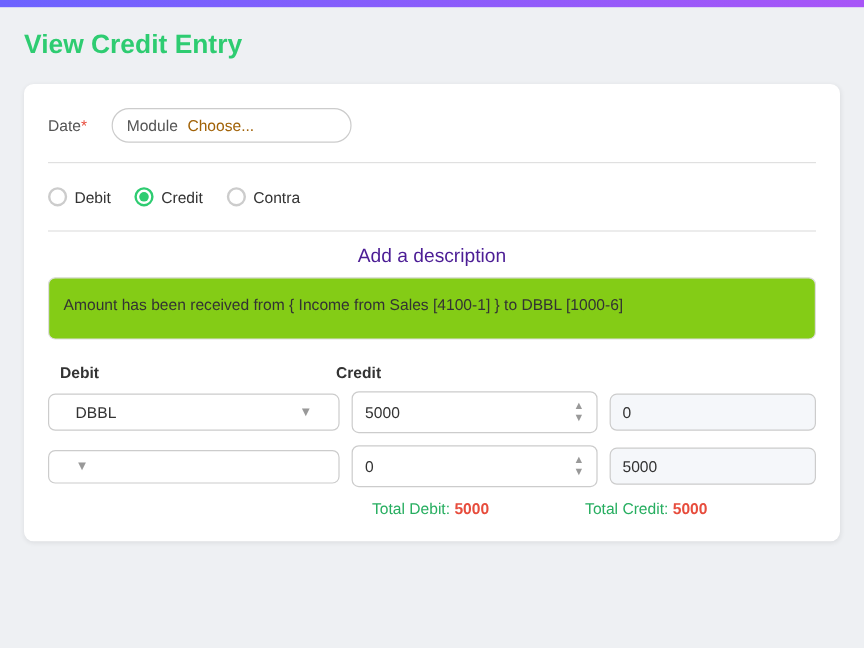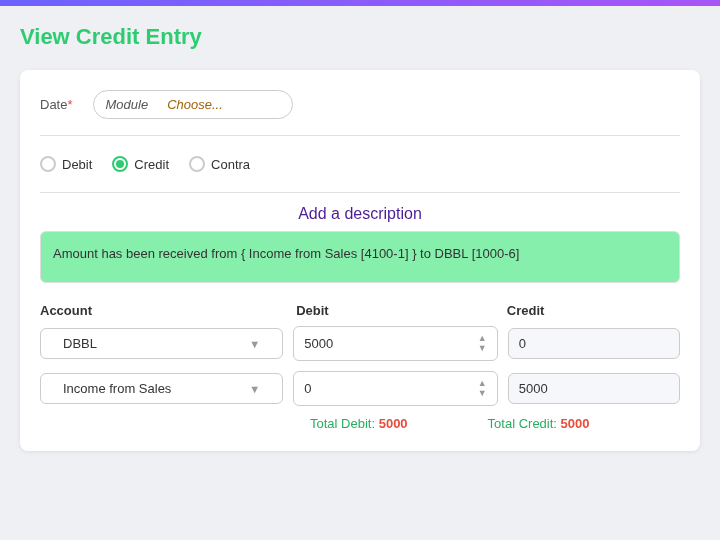--- a/index.html
+++ b/index.html
@@ -68,23 +68,22 @@
       color: #888;
       font-size: 16px;
     }
     .module-group {
       display: flex;
       align-items: center;
       border: 1px solid #ccc;
       border-radius: 20px;
       padding: 6px 12px;
       background: #fff;
-      gap: 19px;
+      gap: 8px;
       min-width: 200px;
-      font-style: italic;
     }
     .module-group .mod-label {
       font-size: 13px;
       color: #555;
     }
     .module-group .mod-value {
       font-size: 13px;
       color: #a16207;
     }
     .divider {
@@ -126,21 +125,21 @@
       border-radius: 50%;
       background: #2ecc71;
     }
     .description-label {
       font-size: 16px;
       color: #4c1d95;
       margin-bottom: 8px;
       text-align: center;
     }
     .description-box {
-      background: #86efac;
+      background: #84cc16;
       border: 1px solid #ddd;
       border-radius: 6px;
       padding: 12px;
       font-size: 13px;
       color: #333;
       min-height: 52px;
       line-height: 1.5;
     }
     .table-section {
       margin-top: 20px;
@@ -255,21 +254,20 @@
 
     <hr class="divider">
 
     <div>
       <div class="description-label">Add a description</div>
       <div class="description-box">Amount has been received from { Income from Sales [4100-1] } to DBBL [1000-6]</div>
     </div>
 
     <div class="table-section">
       <div class="table-headers">
-        <div class="th th-account">Account</div>
         <div class="th th-debit">Debit</div>
         <div class="th th-credit">Credit</div>
       </div>
 
       <div class="table-row">
         <div class="account-select">
           <span>DBBL</span>
           <span class="chevron">▼</span>
         </div>
         <div class="number-input">
@@ -277,21 +275,20 @@
           <div class="spinners">
             <span>▲</span>
             <span>▼</span>
           </div>
         </div>
         <div class="credit-input">0</div>
       </div>
 
       <div class="table-row">
         <div class="account-select">
-          <span>Income from Sales</span>
           <span class="chevron">▼</span>
         </div>
         <div class="number-input">
           <span>0</span>
           <div class="spinners">
             <span>▲</span>
             <span>▼</span>
           </div>
         </div>
         <div class="credit-input">5000</div>

